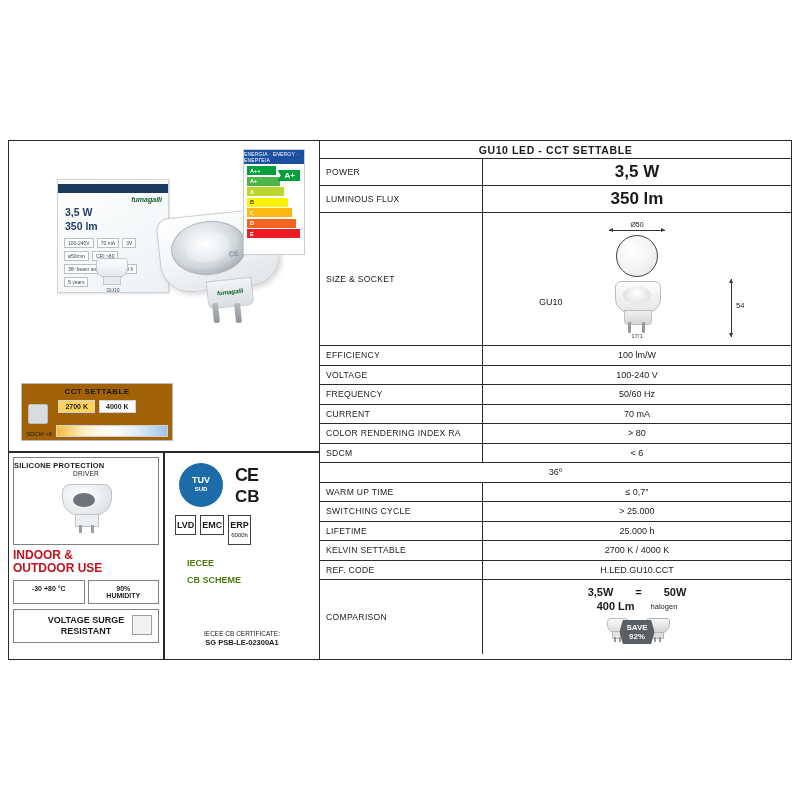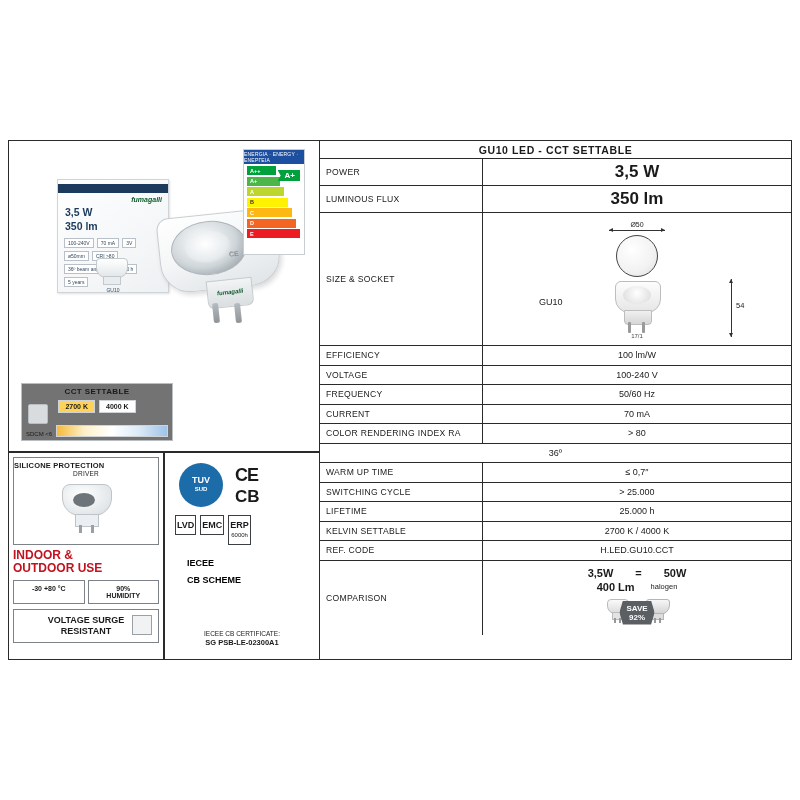--- a/index.html
+++ b/index.html
@@ -89,21 +89,21 @@
 
   
   .energy{position:absolute;right:14px;top:8px;width:60px;height:104px;border:1px solid #c7cdd2;background:#fff;}
   .energy .top{height:14px;background:#1c4fa0;color:#fff;font-size:5px;display:flex;align-items:center;justify-content:center;letter-spacing:.2px;}
   .energy .bars{padding:2px 3px;}
   .ebar{height:9px;margin-bottom:1.5px;display:flex;align-items:center;color:#fff;font-size:5.5px;font-weight:bold;padding-left:3px;position:relative;}
   .ebar:after{content:"";position:absolute;right:-0px;top:0;border-top:4.5px solid transparent;border-bottom:4.5px solid transparent;}
   .energy .arrowA{position:absolute;right:4px;top:20px;background:#00a03c;color:#fff;font-size:8px;font-weight:bold;padding:1px 5px 1px 7px;clip-path:polygon(0 0,100% 0,100% 100%,0 100%,14% 50%);}
 
   
-  .cct{position:absolute;left:12px;bottom:10px;width:150px;height:56px;border:1px solid #b9bec2;background:#737373;}
+  .cct{position:absolute;left:12px;bottom:10px;width:150px;height:56px;border:1px solid #b9bec2;background:#a16207;}
   .cct .t{text-align:center;font-size:8px;font-weight:bold;letter-spacing:.4px;padding-top:3px;}
   .cct .sw{display:flex;gap:4px;justify-content:center;margin-top:4px;}
   .cct .k{font-size:7px;font-weight:bold;padding:2px 6px;border:1px solid #cfd3d6;}
   .k1{background:#ffd35a;} .k2{background:#fdfdfd;}
   .cct .sdcm{position:absolute;left:4px;bottom:3px;font-size:6px;}
   .cct .scale{position:absolute;left:34px;right:4px;bottom:3px;height:10px;background:linear-gradient(90deg,#f6b93b,#fdf0c9,#ffffff,#dbe9f7,#9fc3e8);border:.5px solid #cfd3d6;}
   .cct .icon{position:absolute;left:6px;top:20px;width:18px;height:18px;background:#d8dcdf;border:1px solid #b9bec2;border-radius:2px;}
 
   
   .silic{position:absolute;left:0;top:312px;width:156px;height:208px;border:1px solid #2a2a2a;box-sizing:border-box;padding:4px;}
@@ -125,21 +125,21 @@
   
   .cert{position:absolute;left:156px;top:312px;width:156px;height:208px;border:1px solid #2a2a2a;box-sizing:border-box;}
   .tuv{position:absolute;left:14px;top:10px;width:44px;height:44px;border-radius:50%;background:#1b6ca8;color:#fff;display:flex;flex-direction:column;align-items:center;justify-content:center;font-size:9px;font-weight:bold;line-height:9px;}
   .tuv small{font-size:6px;font-weight:bold;}
   .ce{position:absolute;left:70px;top:12px;font-size:18px;font-weight:bold;letter-spacing:-1px;}
   .cb{position:absolute;left:70px;top:34px;font-size:17px;font-weight:bold;}
   .pills{position:absolute;left:10px;top:62px;display:flex;gap:4px;align-items:flex-start;}
   .pill{border:1px solid #3a3f43;font-size:9px;padding:4px 1px;font-weight:bold;}
   .pill.erp{font-size:9px;line-height:10px;text-align:center;}
   .pill.erp small{font-size:6px;font-weight:normal;display:block;}
-  .iecee{position:absolute;left:22px;top:102px;color:#000000;font-size:19px;font-weight:bold;letter-spacing:-.5px;line-height:17px;}
+  .iecee{position:absolute;left:22px;top:102px;color:#4d7c0f;font-size:19px;font-weight:bold;letter-spacing:-.5px;line-height:17px;}
   .iecee span{display:block;font-size:9px;letter-spacing:0;}
   .certtxt{position:absolute;left:0;right:0;bottom:12px;text-align:center;font-size:6.5px;line-height:9px;}
   .certtxt b{font-size:7.5px;}
 </style>
 </head>
 <body>
 
 <div class="sheet">
 
   <div class="prod">
@@ -309,20 +309,24 @@
     </div>
     <div class="row r-small">
       <div class="lbl">CURRENT</div>
       <div class="val">70 mA</div>
     </div>
     <div class="row r-small">
       <div class="lbl">COLOR RENDERING INDEX RA</div>
       <div class="val">&gt; 80</div>
     </div>
     <div class="row r-small">
+      <div class="lbl">SDCM</div>
+      <div class="val">&lt; 6</div>
+    </div>
+    <div class="row r-small">
       <div class="val">36º</div>
     </div>
     <div class="row r-small">
       <div class="lbl">WARM UP TIME</div>
       <div class="val">≤ 0,7″</div>
     </div>
     <div class="row r-small">
       <div class="lbl">SWITCHING CYCLE</div>
       <div class="val">&gt; 25.000</div>
     </div>

